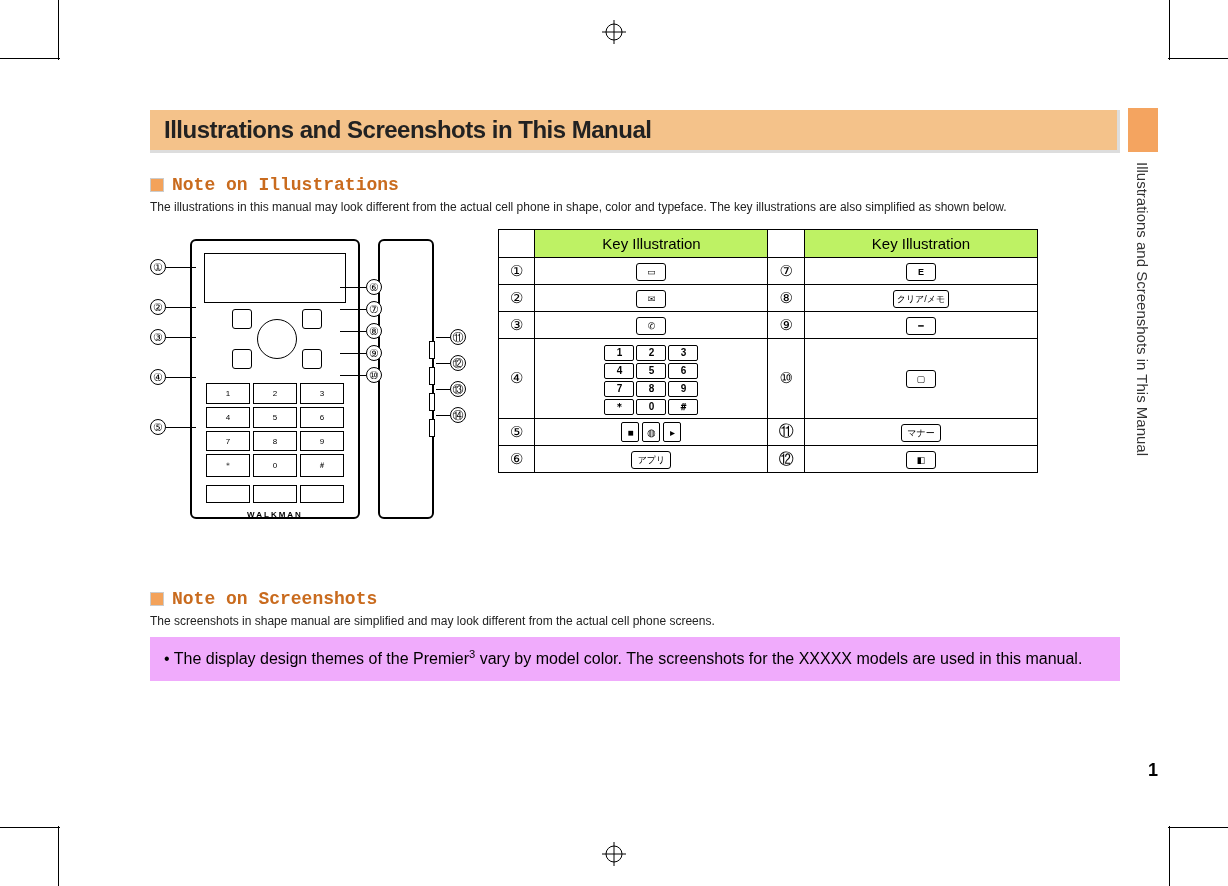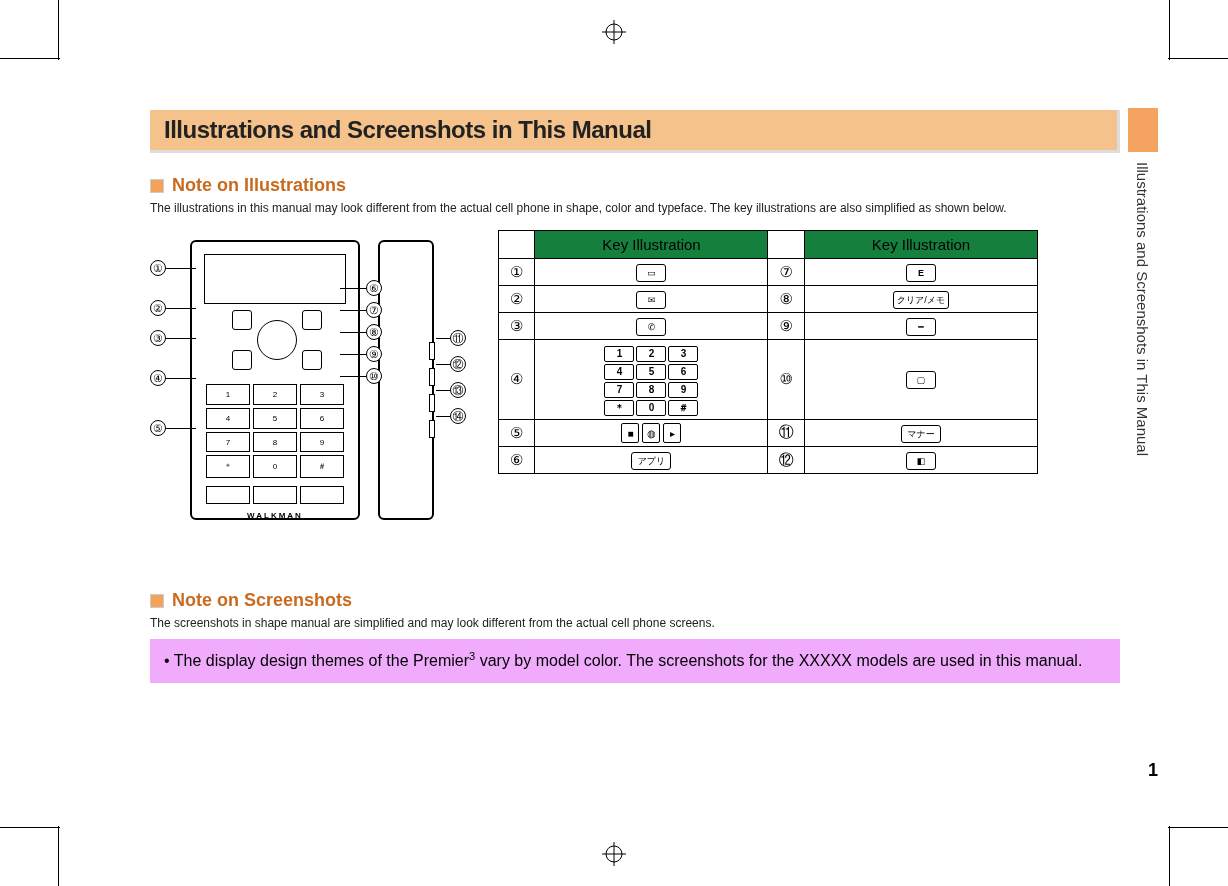--- a/index.html
+++ b/index.html
@@ -47,20 +47,21 @@
     margin-bottom: 4px;
   }
   .sq {
     width: 14px; height: 14px; background: #f3a25a;
     border: 1px solid #ccc;
   }
   .sect-title {
     font-weight: bold;
     color: #c96b1e;
     font-size: 18px;
+    font-family: Liberation Mono, monospace;
   }
   .body-text {
     font-size: 12px;
     line-height: 1.35;
     color: #222;
   }
 
   .two-col {
     display: flex;
     gap: 24px;
@@ -136,21 +137,21 @@
     border-collapse: collapse;
     font-size: 15px;
     width: 540px;
   }
   .key-table th, .key-table td {
     border: 1px solid #000;
     padding: 3px 6px;
     text-align: center;
     vertical-align: middle;
   }
-  .key-table th { background: #15803d; font-weight: normal; }
+  .key-table th { background: #bef264; font-weight: normal; }
   .key-table .numcol { width: 36px; background:#fff; }
   .key-table .illcol { width: 230px; height: 28px; }
 
   .kbtn {
     display:inline-block; min-width:30px; height:18px;
     border:1px solid #000; border-radius:3px;
     font-size:9px; line-height:16px; padding:0 3px;
     background:#fff;
   }
   .kw { min-width:40px; }

